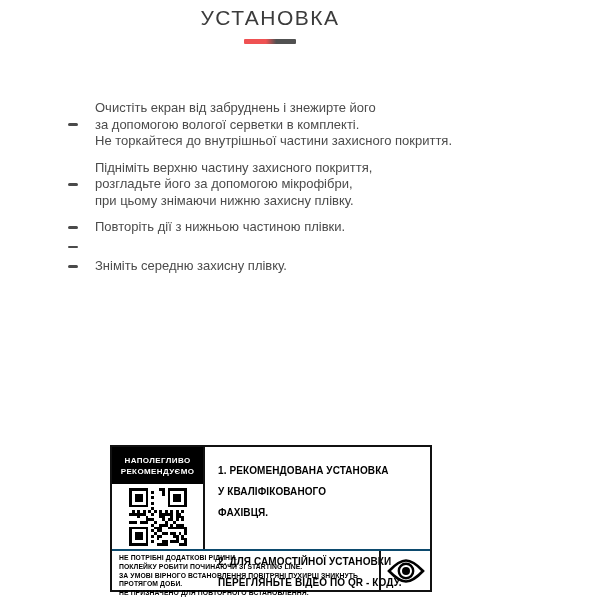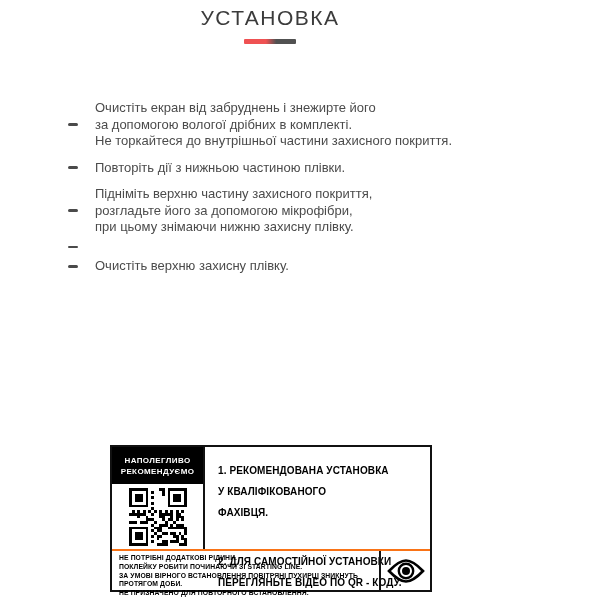--- a/index.html
+++ b/index.html
@@ -69,21 +69,21 @@
     top: 445px;
     width: 322px;
     height: 147px;
     border: 2px solid #111111;
     box-sizing: border-box;
     background: #ffffff;
   }
   .box-top {
     display: flex;
     height: 102px;
-    border-bottom: 2px solid #f97316;
+    border-bottom: 2px solid #0c4a6e;
   }
   .box-left {
     width: 93px;
     flex: none;
     border-right: 2px solid #111111;
     display: flex;
     flex-direction: column;
     box-sizing: border-box;
   }
   .rec-badge {
@@ -150,39 +150,39 @@
     <div class="header">
       <div class="page-title">УСТАНОВКА</div>
       <div class="title-bar"></div>
     </div>
   </div>
 
   <div class="steps">
     <div class="step">
       <div class="dash"></div>
       <div class="step-text">Очистіть екран від забруднень і знежирте його
-за допомогою вологої дрібних в комплекті.
+за допомогою вологої серветки в комплекті.
 Не торкайтеся до внутрішньої частини захисного покриття.</div>
-    </div>
-    <div class="step">
-      <div class="dash"></div>
-      <div class="step-text">Повторіть дії з нижньою частиною плівки.</div>
     </div>
     <div class="step">
       <div class="dash"></div>
       <div class="step-text">Підніміть верхню частину захисного покриття,
 розгладьте його за допомогою мікрофібри,
 при цьому знімаючи нижню захисну плівку.</div>
     </div>
     <div class="step">
       <div class="dash"></div>
+      <div class="step-text">Повторіть дії з нижньою частиною плівки.</div>
     </div>
     <div class="step">
       <div class="dash"></div>
-      <div class="step-text">Очистіть верхню захисну плівку.</div>
+    </div>
+    <div class="step">
+      <div class="dash"></div>
+      <div class="step-text">Зніміть середню захисну плівку.</div>
     </div>
   </div>
 
   <div class="info-box">
     <div class="box-top">
       <div class="box-left">
         <div class="rec-badge">НАПОЛЕГЛИВО
 РЕКОМЕНДУЄМО</div>
         <div class="qr-wrap">
           <svg id="qr-svg" width="58" height="58" viewBox="0 0 21 21" shape-rendering="crispEdges">

